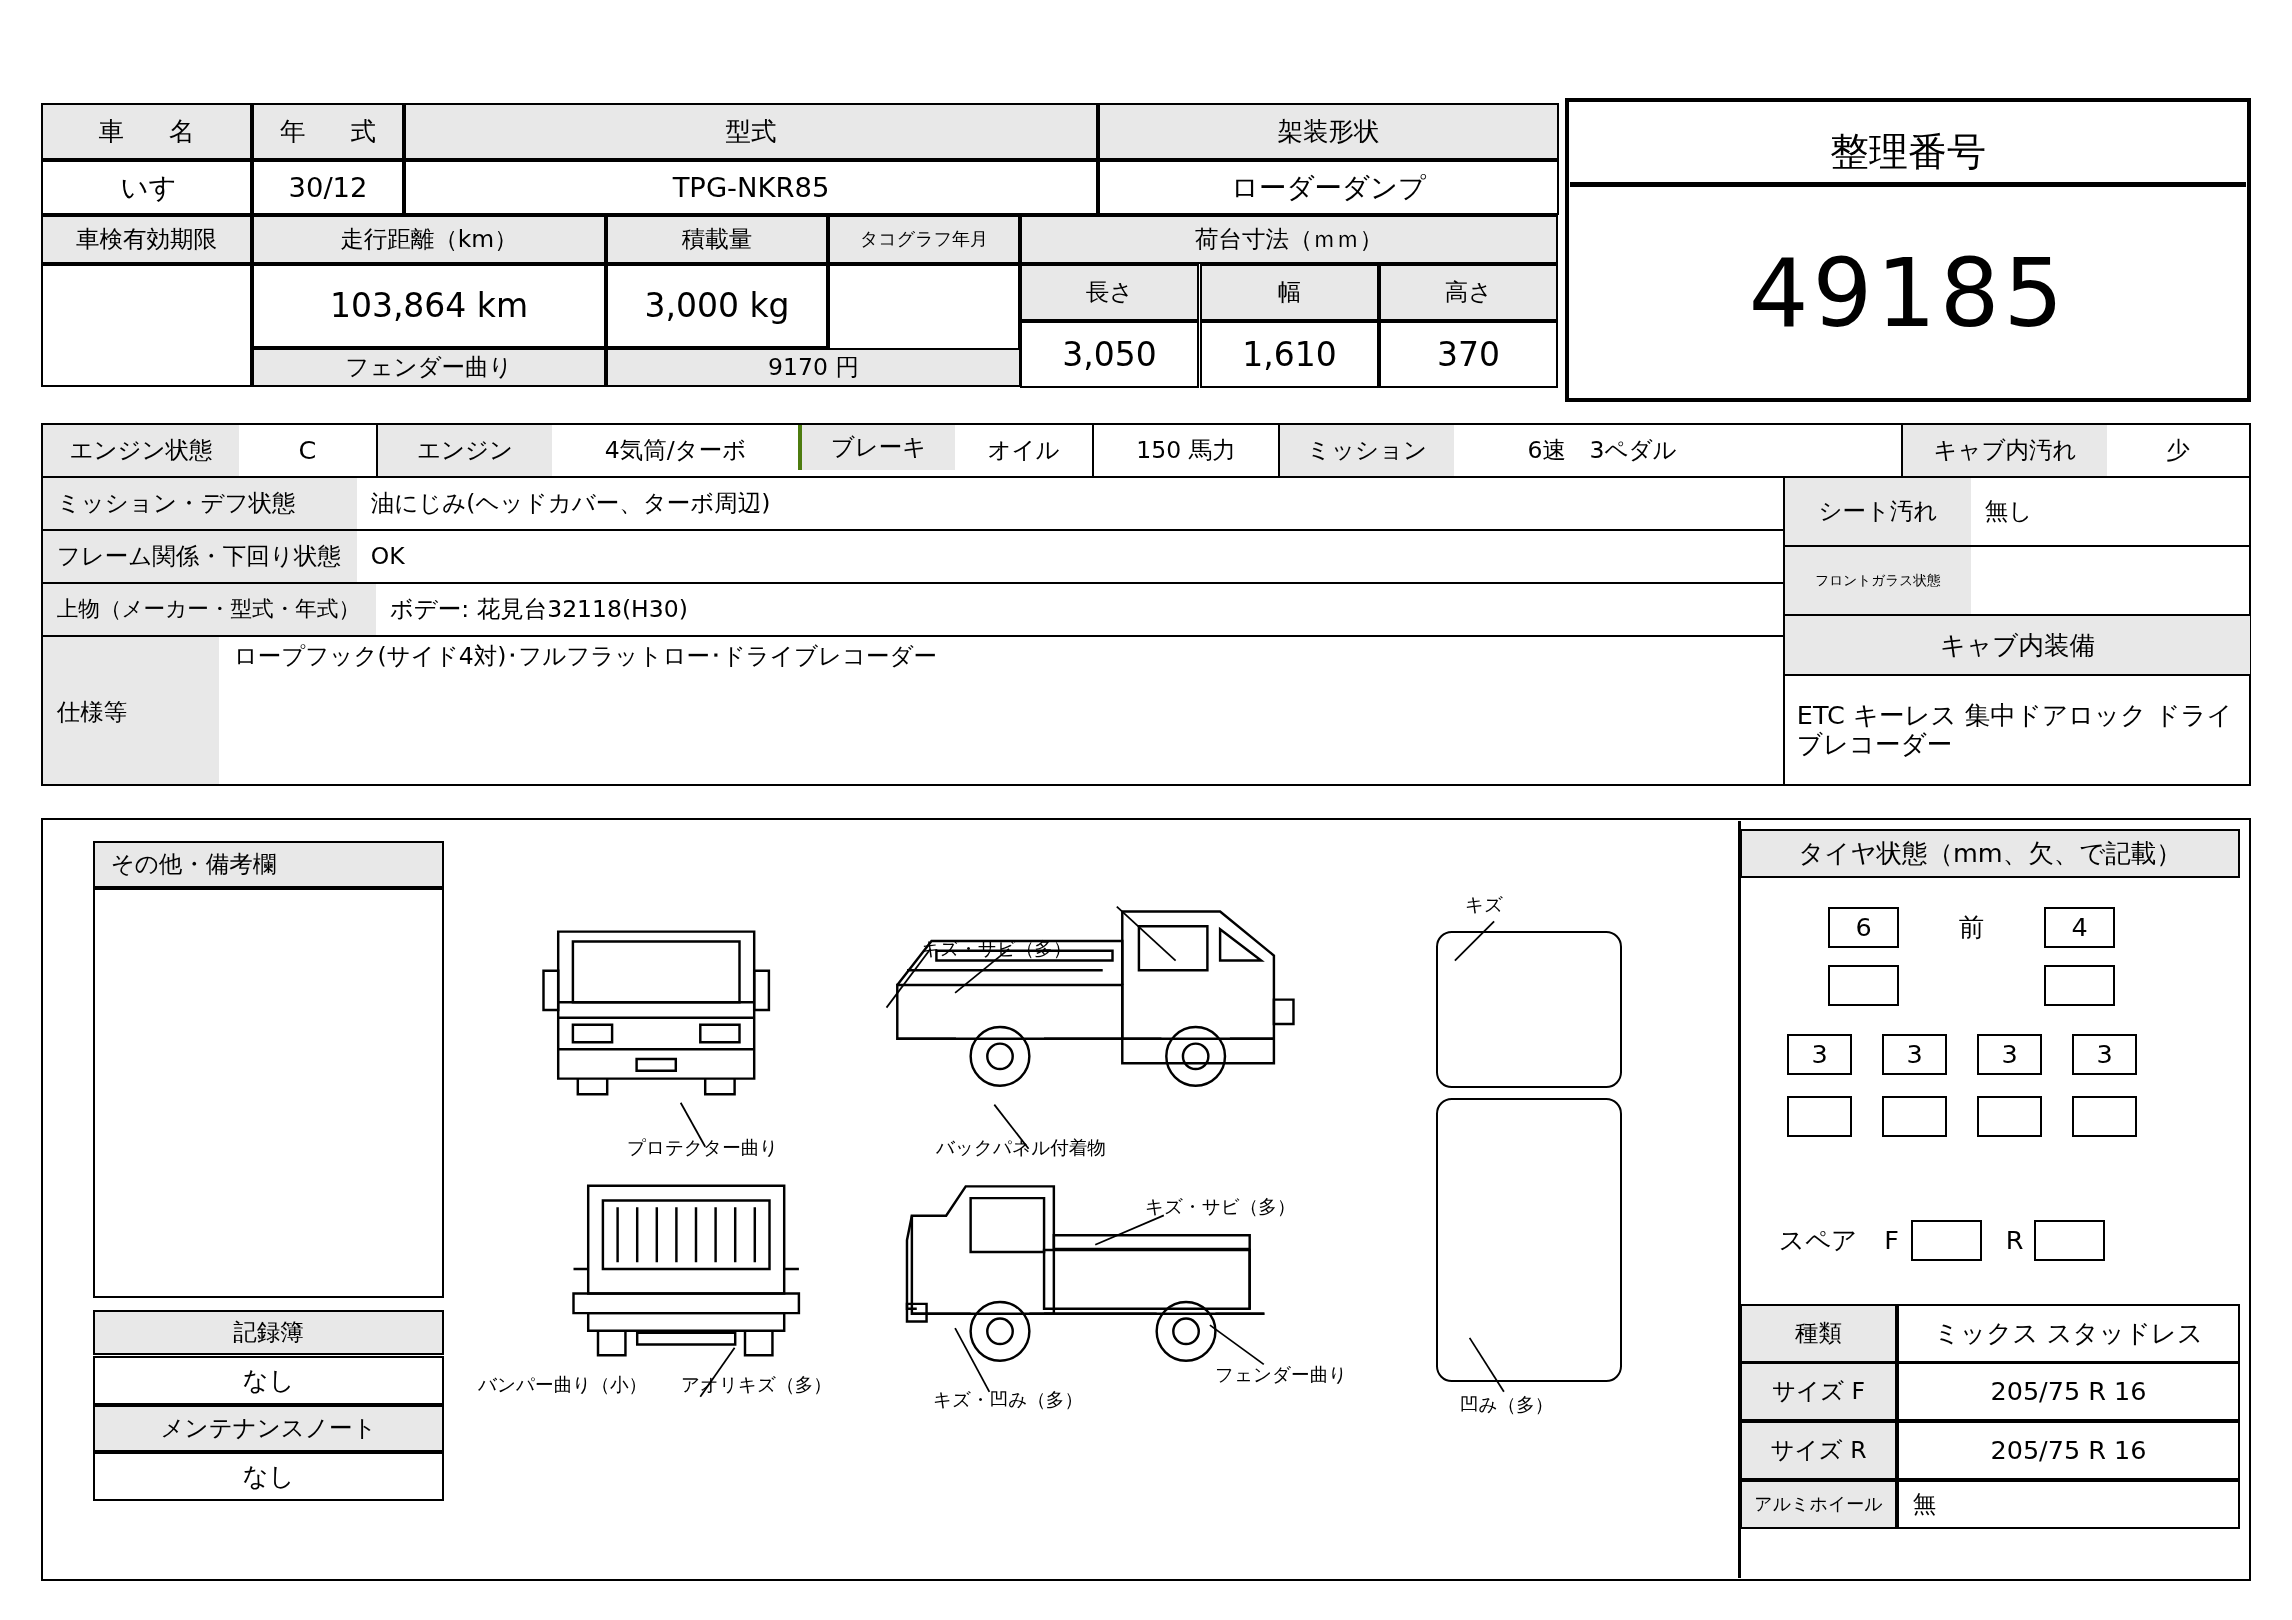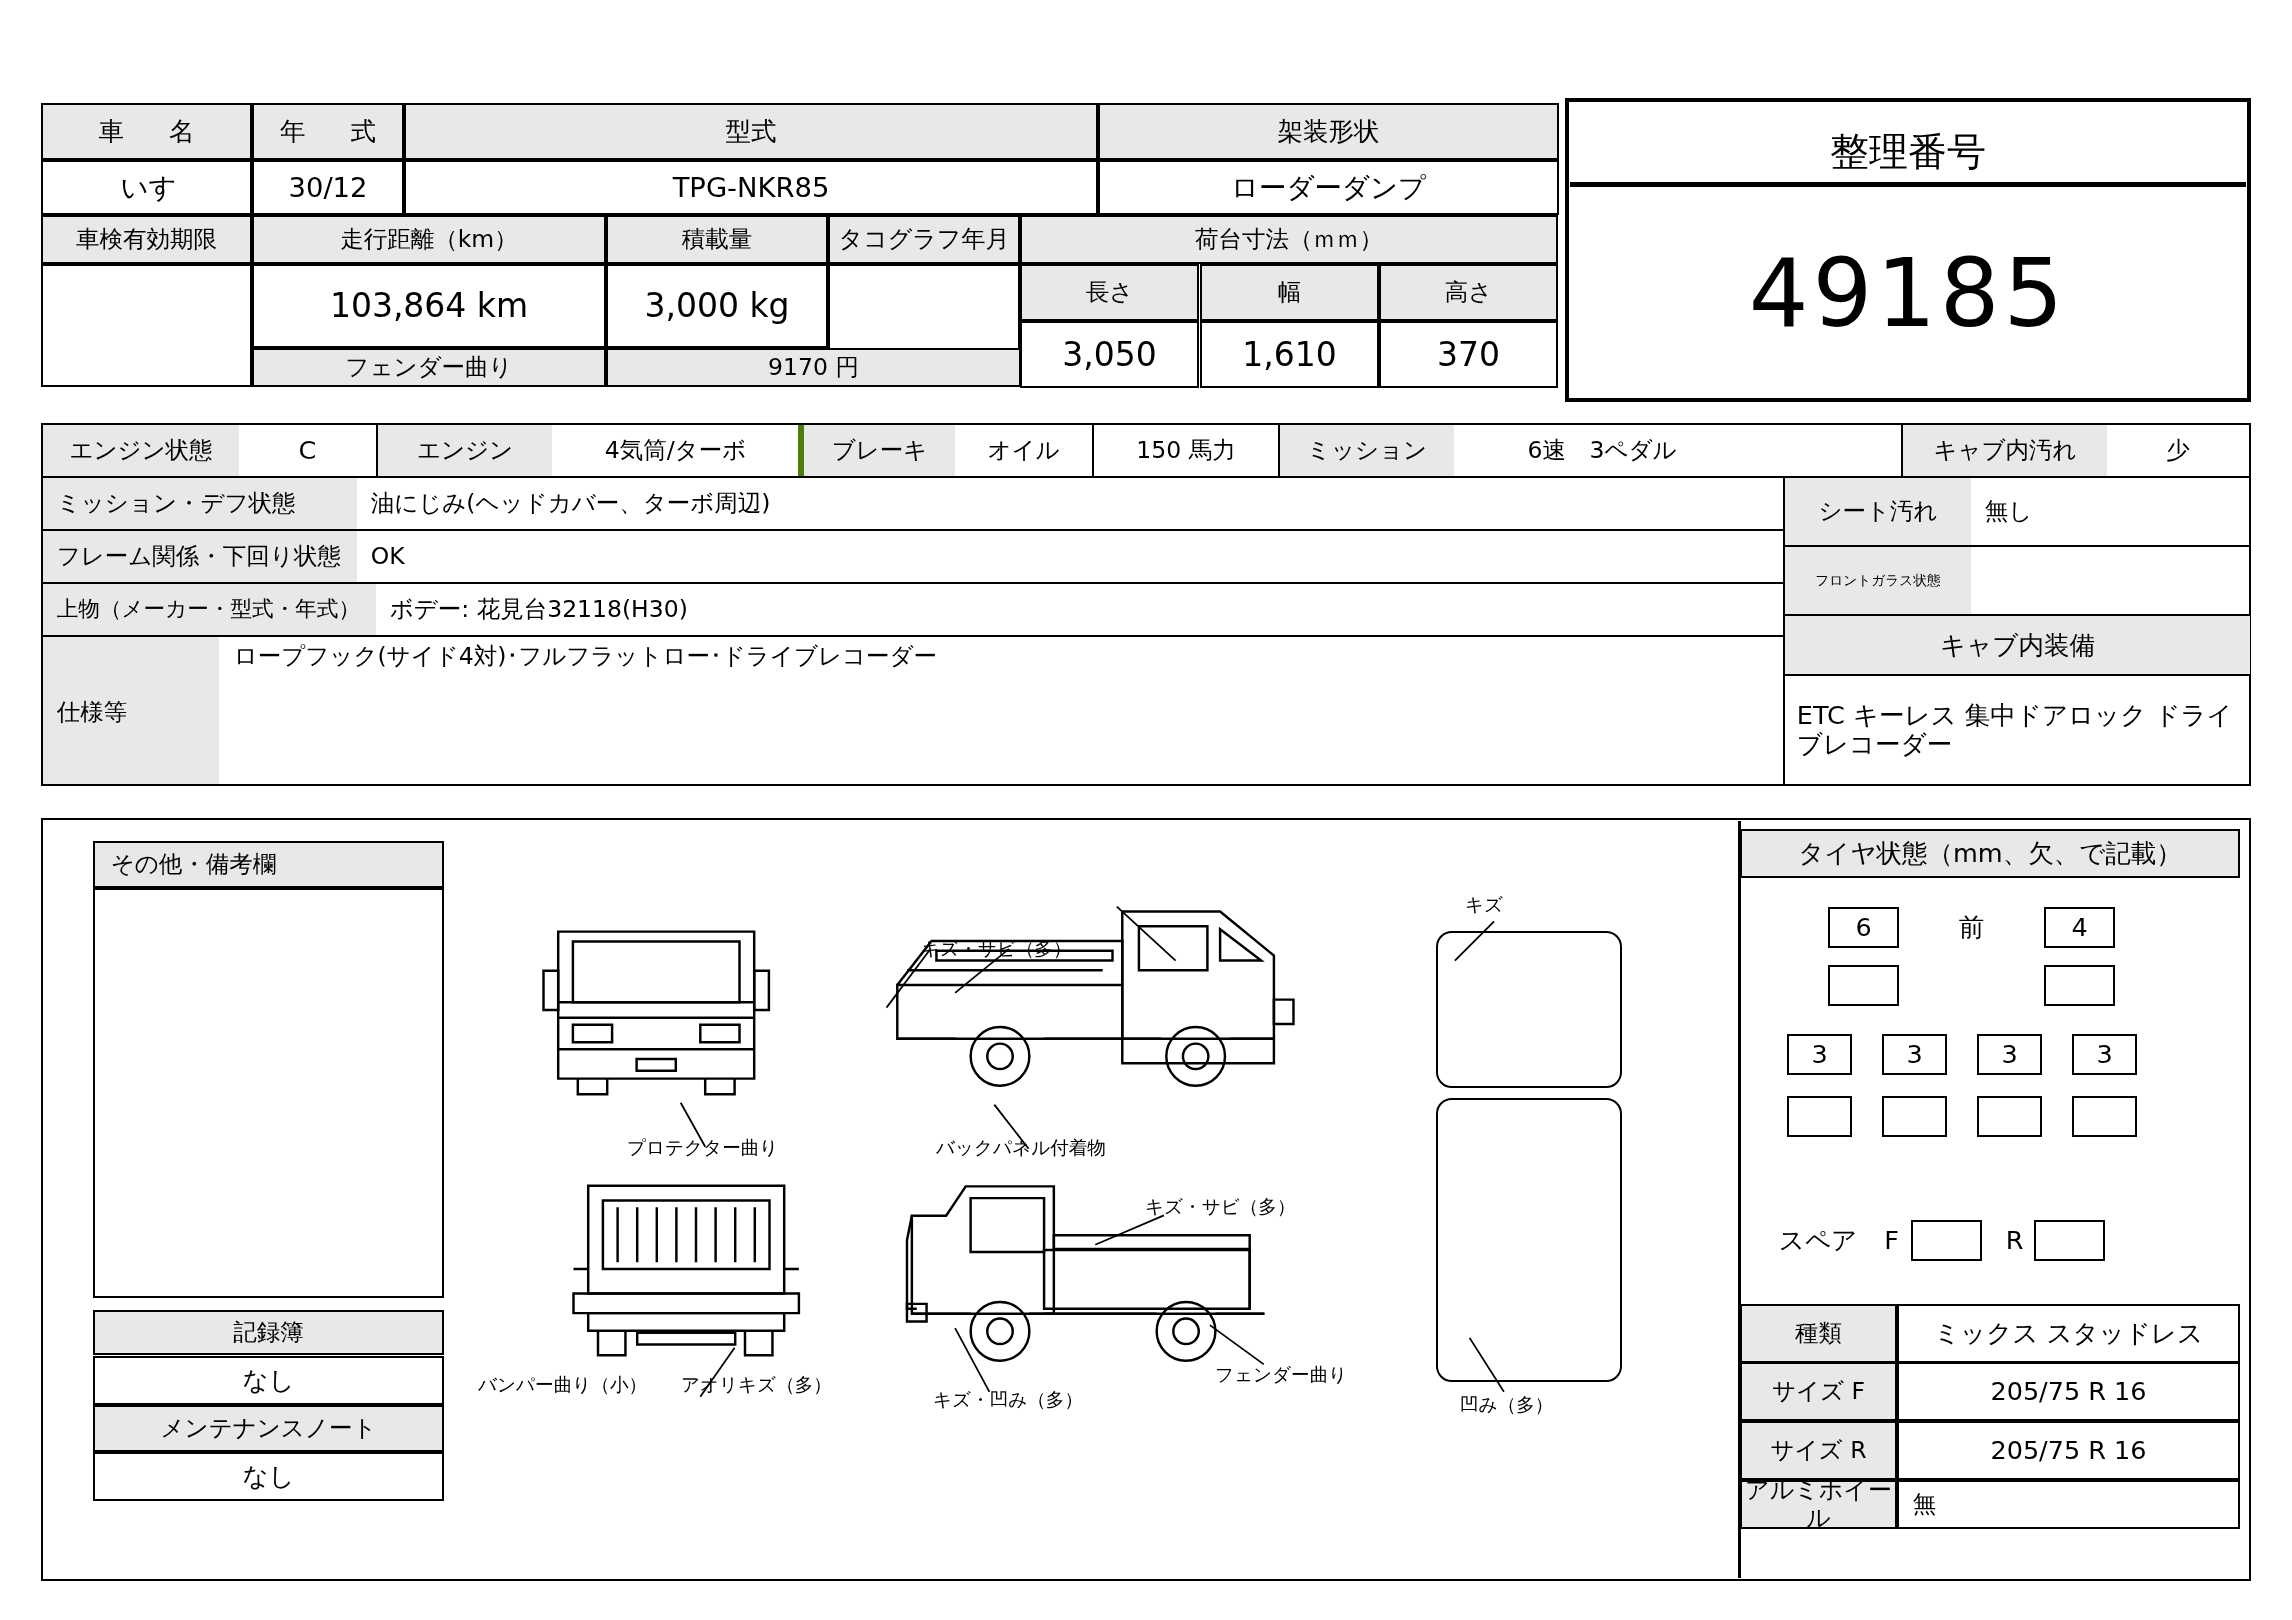--- a/index.html
+++ b/index.html
@@ -30,21 +30,21 @@
     display: flex;
     align-items: center;
     justify-content: center;
     text-align: center;
     line-height: 1.15;
   }
   .nb { border: none; }
   .shade { background: #e8e8e8; }
   .left { justify-content: flex-start; padding-left: 13.7px; text-align: left; }
   .fz14 { font-size: 13.7px; }
-  .fz20 { font-size: 24px; }
+  .fz20 { font-size: 18px; }
   .fz22 { font-size: 21.6px; }
   .fz24 { font-size: 23.5px; }
   .fz26 { font-size: 25.5px; }
   .fz28 { font-size: 27.4px; }
   .fz34 { font-size: 33px; }
   .fz40 { font-size: 39px; }
   .fz96 { font-size: 94px; }
   .sp2 { letter-spacing: 9.8px; text-indent: 9.8px; }
 
   
@@ -95,21 +95,21 @@
 
   <div class="bx shade fz24" style="left:252px; top:348px; width:354px; height:39px;">フェンダー曲り</div>
   <div class="bx shade fz24" style="left:606px; top:348px; width:415px; height:39px;">9170 円</div>
 
   <div class="bx" style="left:41px; top:423px; width:2210px; height:363px;"></div>
 
   <div class="bx nb shade fz24" style="left:43px; top:425px; width:196px; height:51px;">エンジン状態</div>
   <div class="bx nb fz26" style="left:239px; top:425px; width:137px; height:51px;">C</div>
   <div class="bx nb shade fz24" style="left:376px; top:425px; width:176px; height:51px; border-left:2px solid #000;">エンジン</div>
   <div class="bx nb fz24" style="left:553px; top:425px; width:245px; height:51px;">4気筒/ターボ</div>
-  <div class="bx nb shade fz24" style="left:798px; top:425px; width:157px; height:51px; border-left:6px solid #4d7c0f;">ブレーキ</div>
+  <div class="bx nb shade fz24" style="left:798px; top:425px; width:157px; height:45px; border-left:4px solid #4d7c0f;">ブレーキ</div>
   <div class="bx nb fz24" style="left:955px; top:425px; width:137px; height:51px;">オイル</div>
   <div class="bx nb fz24" style="left:1092px; top:425px; width:186px; height:51px; border-left:2px solid #000;">150 馬力</div>
   <div class="bx nb shade fz24" style="left:1278px; top:425px; width:176px; height:51px; border-left:2px solid #000;">ミッション</div>
   <div class="bx nb fz24" style="left:1455px; top:425px; width:294px; height:51px;">6速　3ペダル</div>
   <div class="bx nb shade fz24" style="left:1901px; top:425px; width:206px; height:51px; border-left:2px solid #000;">キャブ内汚れ</div>
   <div class="bx nb fz24" style="left:2107px; top:425px; width:142px; height:51px;">少</div>
 
   <div style="position:absolute; left:43px; top:476px; width:2206px; height:2px; background:#000;"></div>
 
   <div class="bx nb shade fz24 left" style="left:43px; top:478px; width:314px; height:51px;">ミッション・デフ状態</div>

